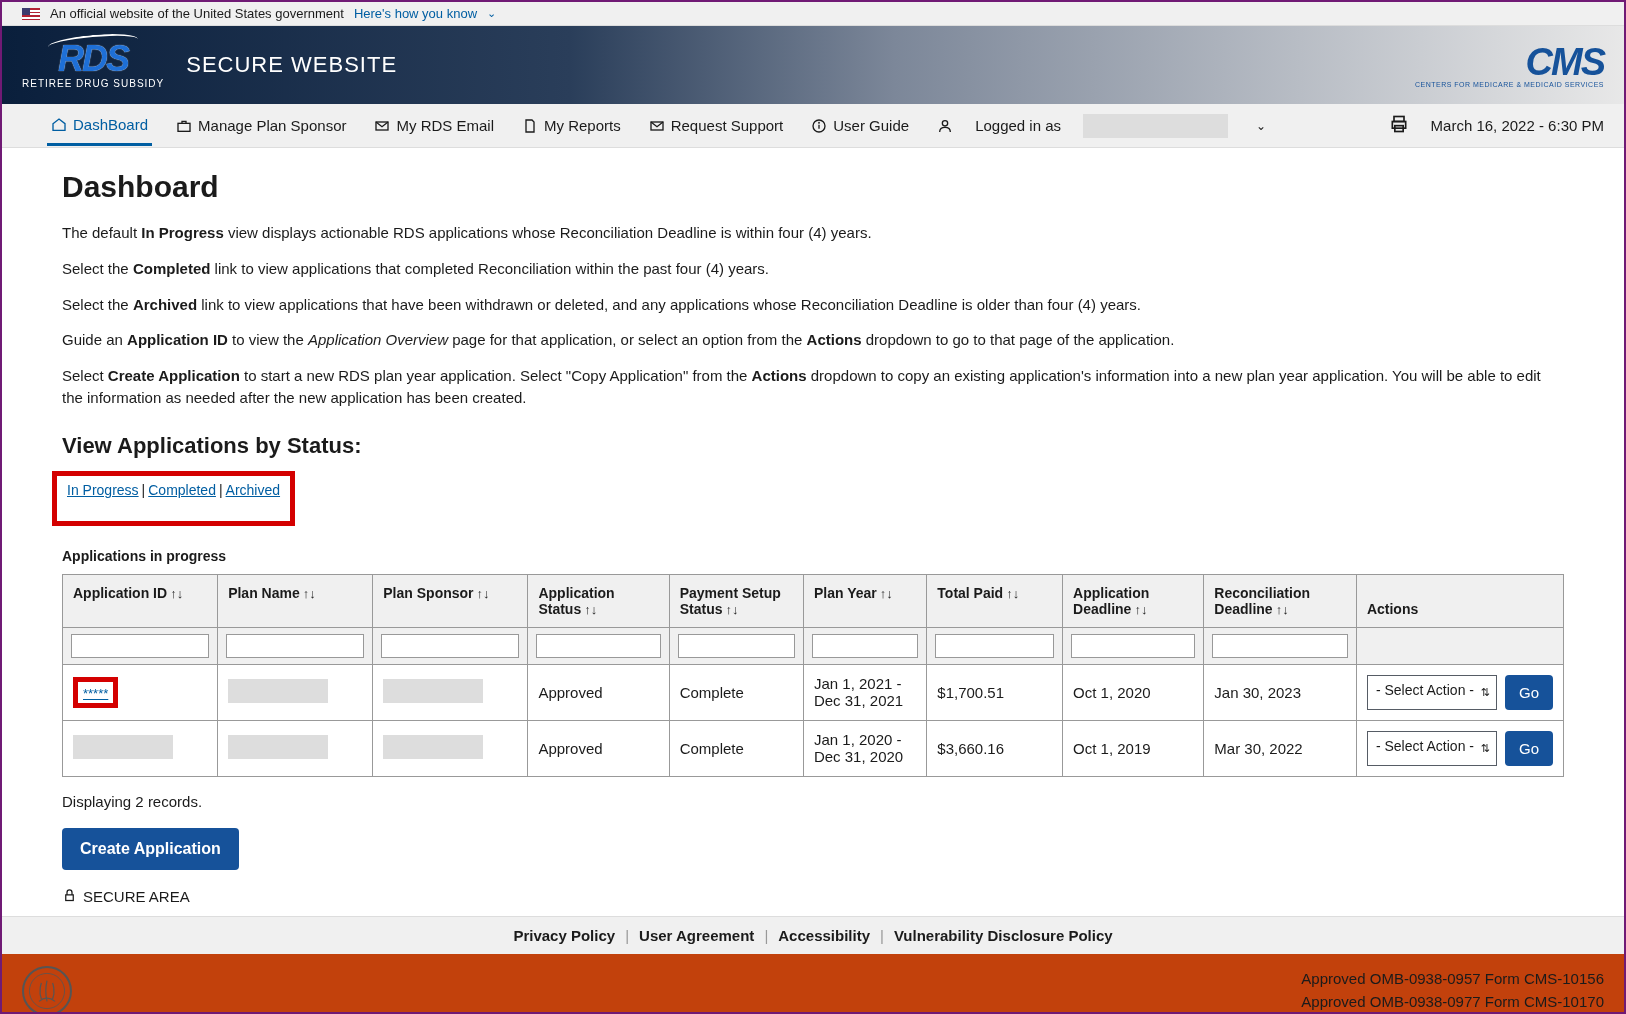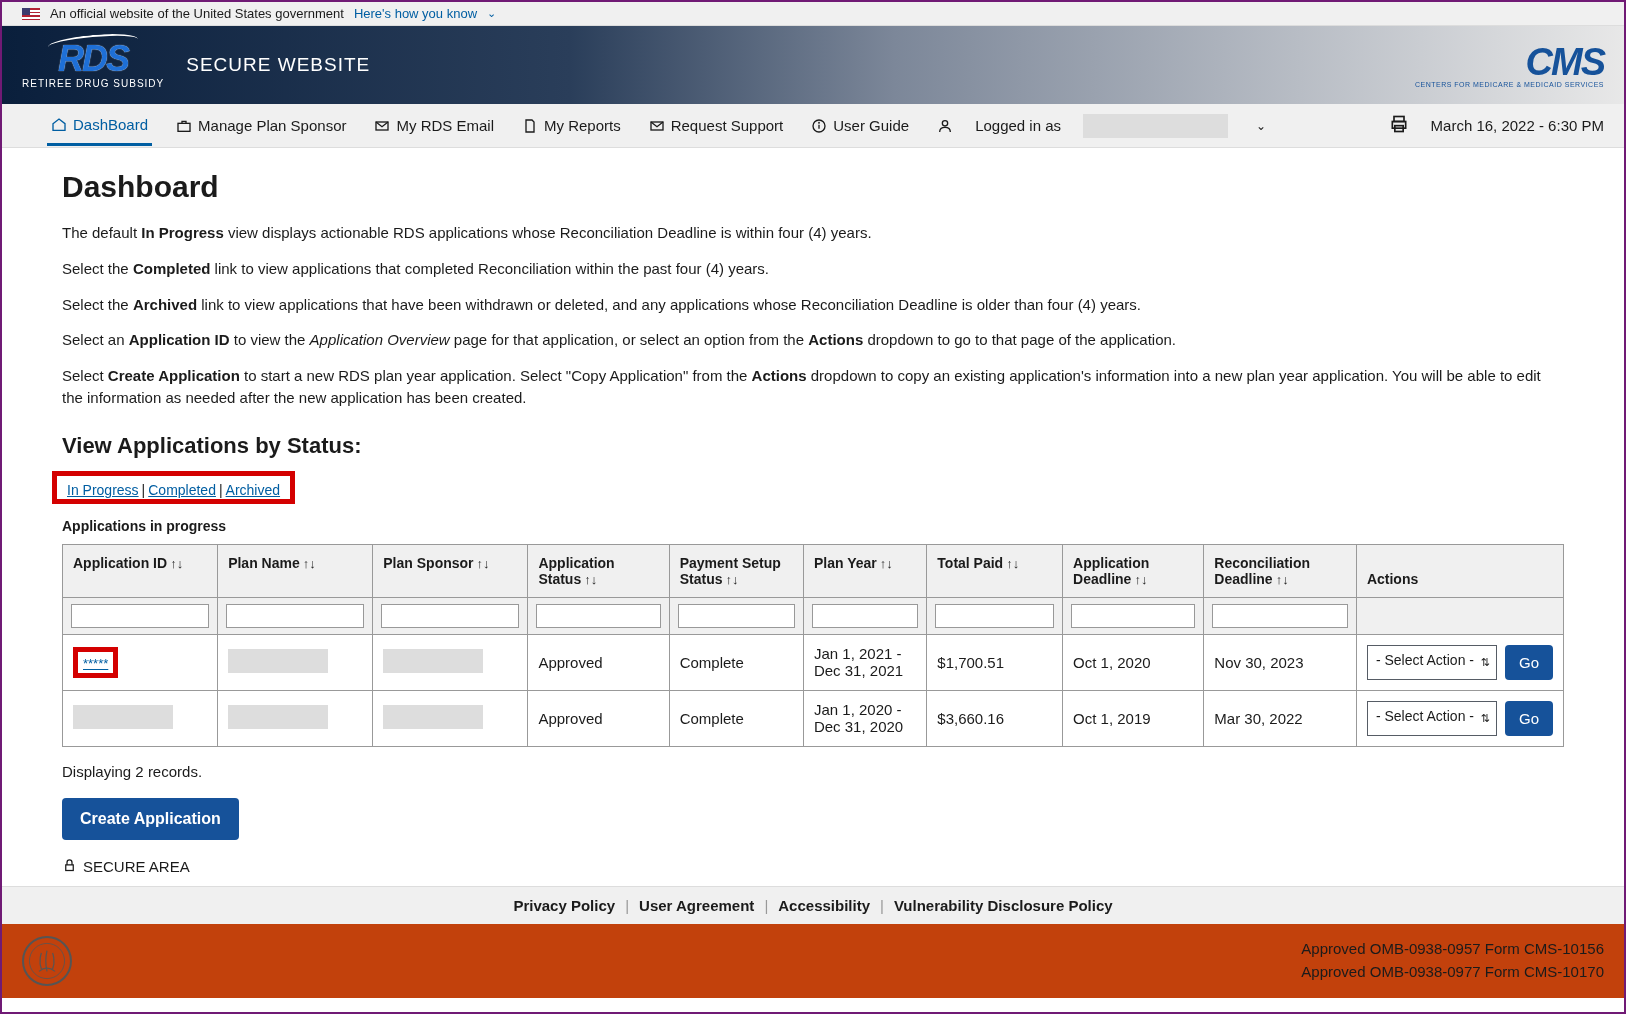--- a/index.html
+++ b/index.html
@@ -13,21 +13,21 @@
 .gov-banner .how { color: #005ea2; cursor: pointer; }
 .gov-banner .chev { color: #005ea2; font-size: 11px; }
 
 
 .site-header { background: linear-gradient(to right, #0a1f3c 0%, #2a3e5a 35%, #7c8799 55%, #e8e8e8 100%); color: #fff; padding: 8px 20px; display: flex; align-items: center; justify-content: space-between; height: 78px; }
 .site-header .left { display: flex; align-items: center; gap: 22px; }
 .rds-logo { display: flex; flex-direction: column; align-items: center; line-height: 1; }
 .rds-logo .big { font-size: 36px; font-weight: bold; font-style: italic; color: #1e6fd6; text-shadow: 0 0 1px #fff; letter-spacing: -2px; position: relative; }
 .rds-logo .big::before { content: ""; position: absolute; top: -6px; left: -10px; right: -10px; height: 14px; border-top: 2px solid #fff; border-radius: 50% 50% 0 0; transform: rotate(-5deg); }
 .rds-logo .sub { font-size: 10px; letter-spacing: 1px; color: #fff; margin-top: 2px; }
-.secure-title { font-size: 19px; font-weight: 500; letter-spacing: 1px; }
+.secure-title { font-size: 22px; font-weight: 500; letter-spacing: 1px; }
 .cms-logo { text-align: right; }
 .cms-logo .cms-text { font-size: 38px; font-weight: bold; font-style: italic; color: #16529a; letter-spacing: -2px; position: relative; line-height: 1; text-align: right; }
 .cms-logo .cms-text::before { content: ""; position: absolute; top: -6px; left: -18px; width: 45px; height: 45px; border: 3px solid #f5b400; border-radius: 50%; border-right-color: transparent; border-bottom-color: transparent; transform: rotate(-30deg); z-index: -1; }
 .cms-logo .cms-sub { font-size: 7px; color: #16529a; letter-spacing: 0.5px; }
 
 
 .nav-bar { background: #f0f0f0; border-bottom: 1px solid #ddd; display: flex; align-items: center; padding: 0 20px 0 45px; height: 44px; font-size: 15px; justify-content: space-between; }
 .nav-left { display: flex; align-items: center; gap: 20px; }
 .nav-item { display: flex; align-items: center; gap: 6px; color: #1b1b1b; cursor: pointer; padding: 10px 4px; }
 .nav-item.active { color: #005ea2; border-bottom: 3px solid #005ea2; margin-bottom: -1px; }
@@ -39,25 +39,25 @@
 .print-ico { cursor: pointer; }
 
 
 .main { padding: 22px 60px 10px 60px; }
 .page-title { font-size: 30px; font-weight: 700; margin-bottom: 18px; }
 .intro p { margin-bottom: 14px; font-size: 15px; line-height: 1.45; }
 .intro b { font-weight: 700; }
 .intro i { font-style: italic; }
 
 .view-status-title { font-size: 22px; font-weight: 700; margin-top: 24px; margin-bottom: 12px; }
-.status-links-box { border: 5px solid #d40000; display: inline-block; padding: 6px 10px 1px 10px; margin-left: -10px; }
+.status-links-box { border: 5px solid #d40000; display: inline-block; padding: 6px 10px 23px 10px; margin-left: -10px; }
 .status-links a { color: #005ea2; text-decoration: underline; cursor: pointer; }
 .status-links .sep { color: #1b1b1b; padding: 0 3px; }
 
-.table-caption { font-size: 14px; font-weight: 700; margin-top: 14px; margin-bottom: 10px; }
+.table-caption { font-size: 14px; font-weight: 700; margin-top: 22px; margin-bottom: 10px; }
 
 table.apps { border-collapse: collapse; width: 100%; font-size: 15px; }
 table.apps th, table.apps td { border: 1px solid #999; padding: 10px 10px; text-align: left; vertical-align: middle; }
 table.apps thead th { background: #f0f0f0; font-weight: 700; font-size: 14px; vertical-align: top; height: 50px; }
 table.apps thead th .sort { font-weight: normal; font-size: 13px; margin-left: 3px; }
 table.apps .filter-row td { background: #f0f0f0; padding: 6px 8px; }
 table.apps .filter-row input { width: 100%; height: 24px; border: 1px solid #999; padding: 2px 4px; font-size: 13px; }
 table.apps tbody td { height: 54px; }
 table.apps .redact-cell { background: #ddd; width: 100px; height: 24px; display: inline-block; }
 .appid-highlight { border: 5px solid #d40000; padding: 2px 5px; display: inline-block; }
@@ -182,21 +182,21 @@
   </div>
 </div>
 
 <div class="main">
   <h1 class="page-title">Dashboard</h1>
 
   <div class="intro">
     <p><span>The default </span><b>In Progress</b><span> view displays actionable RDS applications whose Reconciliation Deadline is within four (4) years.</span></p>
     <p><span>Select the </span><b>Completed</b><span> link to view applications that completed Reconciliation within the past four (4) years.</span></p>
     <p><span>Select the </span><b>Archived</b><span> link to view applications that have been withdrawn or deleted, and any applications whose Reconciliation Deadline is older than four (4) years.</span></p>
-    <p><span>Select an </span><b>Application ID</b><span> to view the </span><i>Application Overview</i><span> page for that application, or select an option from the </span><b>Actions</b><span> dropdown to go to that page of the application.</span></p>
+    <p><span>Guide an </span><b>Application ID</b><span> to view the </span><i>Application Overview</i><span> page for that application, or select an option from the </span><b>Actions</b><span> dropdown to go to that page of the application.</span></p>
     <p><span>Select </span><b>Create Application</b><span> to start a new RDS plan year application. Select "Copy Application" from the </span><b>Actions</b><span> dropdown to copy an existing application's information into a new plan year application. You will be able to edit the information as needed after the new application has been created.</span></p>
   </div>
 
   <h2 class="view-status-title">View Applications by Status:</h2>
   <div class="status-links-box">
     <span class="status-links">
       <a>In Progress</a><span class="sep">|</span><a>Completed</a><span class="sep">|</span><a>Archived</a>
     </span>
   </div>
 
@@ -232,21 +232,21 @@
     <tbody>
       <tr>
         <td><span class="appid-highlight"><a>*****</a></span></td>
         <td><span class="redact-cell"></span></td>
         <td><span class="redact-cell"></span></td>
         <td>Approved</td>
         <td>Complete</td>
         <td>Jan 1, 2021 - Dec 31, 2021</td>
         <td>$1,700.51</td>
         <td>Oct 1, 2020</td>
-        <td>Nov 30, 2023</td>
+        <td>Jan 30, 2023</td>
         <td>
               <div class="action-cell">
                 <div class="action-select">- Select Action -</div>
                 <button class="go-btn">Go</button>
               </div>
             </td>
       </tr>
       <tr>
         <td><span class="redact-cell"></span></td>
         <td><span class="redact-cell"></span></td>

